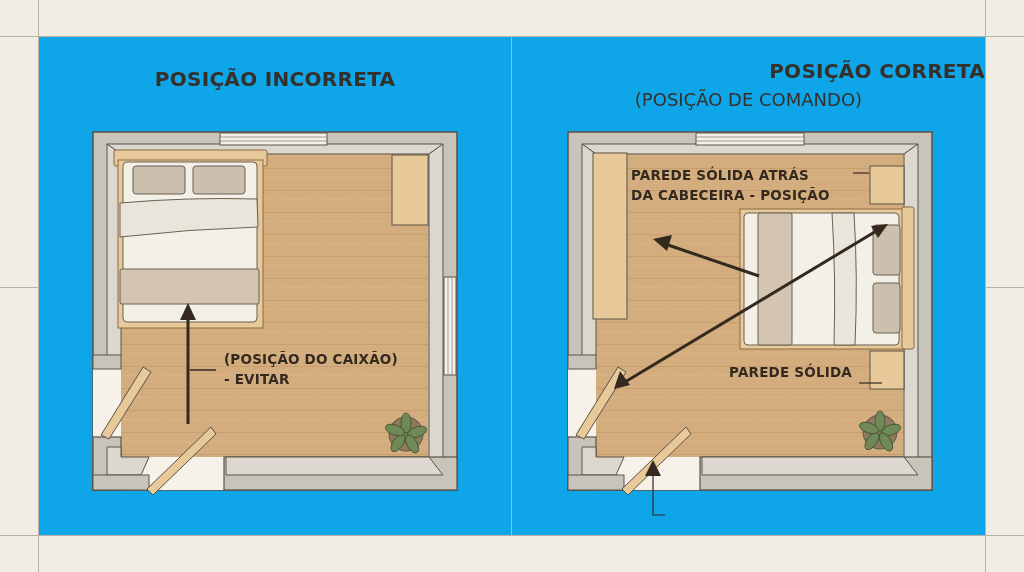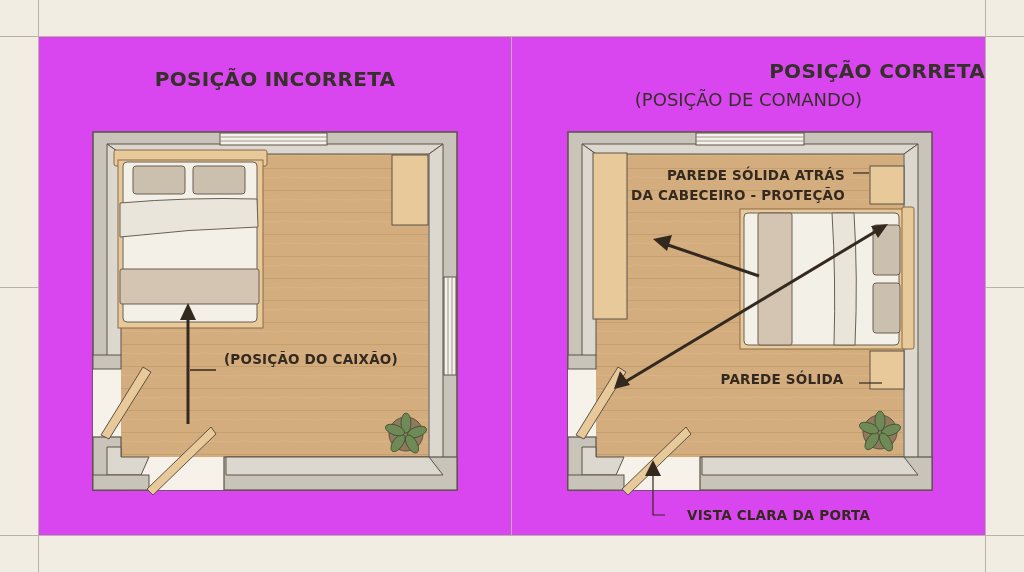--- a/index.html
+++ b/index.html
@@ -6,21 +6,21 @@
   html, body { width: 1024px; height: 572px; overflow: hidden; }
   body {
     background: #f2ede3;
     font-family: "DejaVu Sans", "Liberation Sans", sans-serif;
     position: relative;
     color: #33291f;
   }
   .gridline { position: absolute; background: #b9b2a6; }
   .panel {
     position: absolute;
-    background: #d946ef;
+    background: #0ea5e9;
     text-decoration: underline;
   }
   .title {
     position: absolute;
     left: 0; right: 0;
     text-align: center;
     font-weight: bold;
     font-size: 20px;
     letter-spacing: 0.3px;
     color: #35302a;
@@ -115,20 +115,21 @@
       </g>
     </g>
 
     <line x1="149" y1="387" x2="149" y2="282" stroke="#33291f" stroke-width="3"></line>
     <polygon points="141,283 157,283 149,266" fill="#33291f"></polygon>
     <line x1="151" y1="333" x2="177" y2="333" stroke="#33291f" stroke-width="1.5"></line>
   </svg>
 
   <div class="label" style="left:185px;top:312px;">
     <div>(POSIÇÃO DO CAIXÃO)</div>
+    <div>- EVITAR</div>
   </div>
 </div>
 
 <div class="gridline" style="left:511px;top:37px;width:1px;height:498px;"></div>
 
 <div class="panel" style="left:512px;top:37px;width:473px;height:498px;">
   <div class="title" style="top:22px;text-align:right;">POSIÇÃO CORRETA</div>
   <div class="subtitle" style="top:52px;">(POSIÇÃO DE COMANDO)</div>
 
   <svg width="473" height="498">
@@ -194,23 +195,22 @@
     <polygon points="376,187 359,189 366,201" fill="#33291f"></polygon>
     <polygon points="102,352 108,334 118,348" fill="#33291f"></polygon>
 
     <line x1="341" y1="136" x2="357" y2="136" stroke="#33291f" stroke-width="1.2"></line>
     <line x1="347" y1="346" x2="370" y2="346" stroke="#33291f" stroke-width="1.2"></line>
 
     <polygon points="141,423 149,439 133,439" fill="#33291f"></polygon>
     <polyline points="141,439 141,478 153,478" fill="none" stroke="#33291f" stroke-width="1.2"></polyline>
   </svg>
 
-  <div class="label" style="left:119px;top:128px;text-align:right;">
+  <div class="label" style="left:119px;top:128px;">
     <div style="padding-right:0;">PAREDE SÓLIDA ATRÁS</div>
-    <div>DA CABECEIRO - PROTEÇÃO</div>
+    <div>DA CABECEIRA - POSIÇÃO</div>
   </div>
 
-  <div class="label" style="left:200px;top:332px;text-align:center;width:140px;">
+  <div class="label" style="left:200px;top:325px;text-align:right;width:140px;">
     <div>PAREDE SÓLIDA</div>
   </div>
 
-  <div class="label" style="left:175px;top:468px;">VISTA CLARA DA PORTA</div>
 </div>
 
 </body></html>

